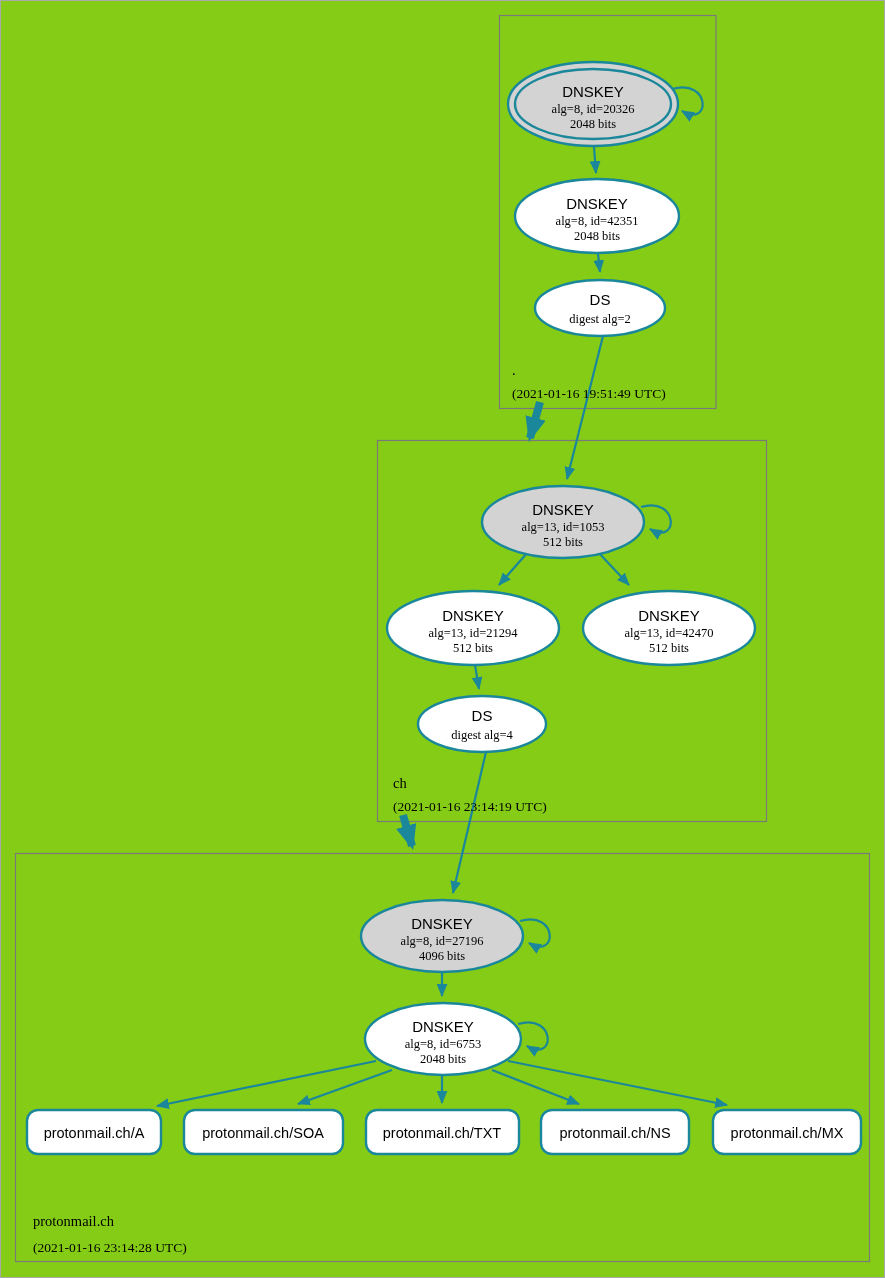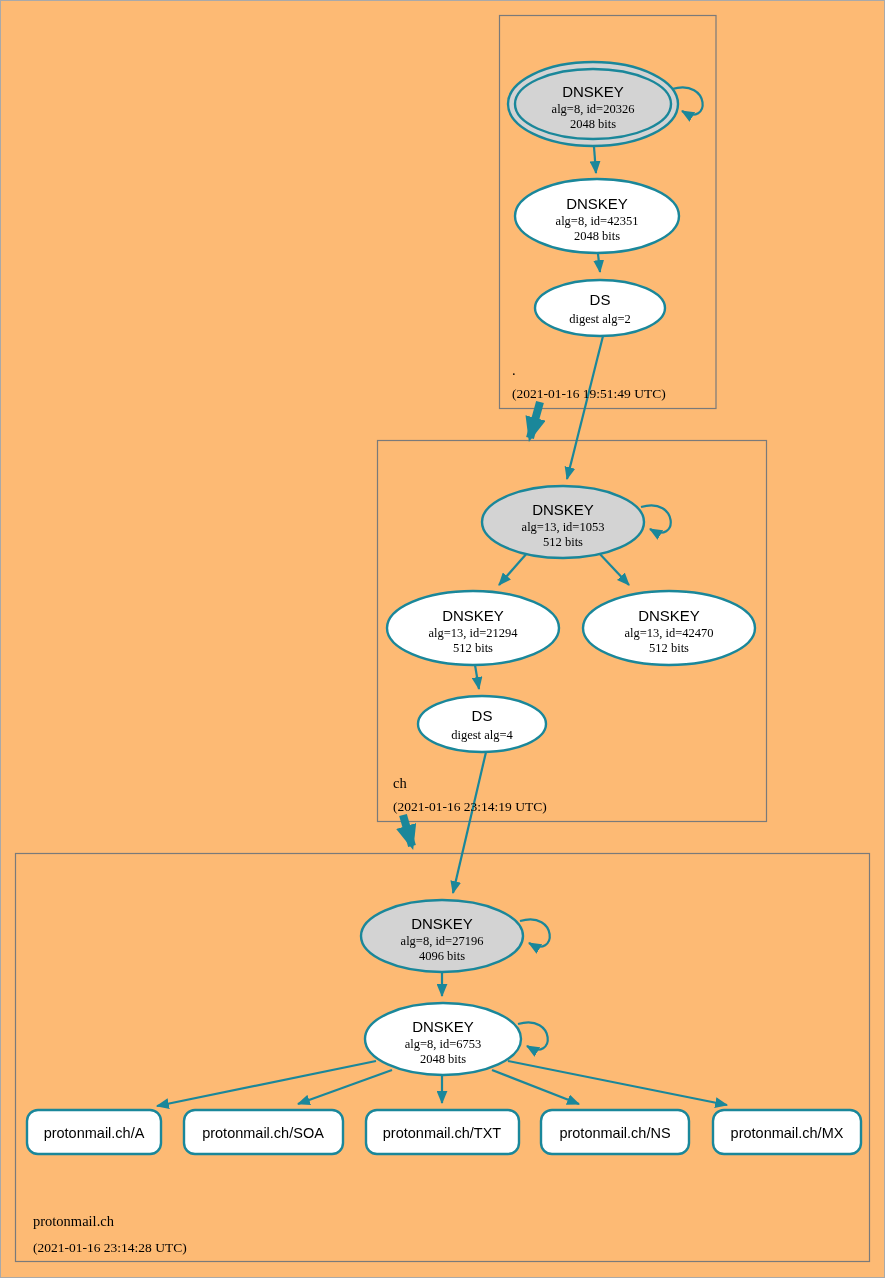--- a/index.html
+++ b/index.html
@@ -1,18 +1,18 @@
 <!DOCTYPE html>
 <html><head>
 <meta charset="utf-8">
 <style>
   html,body { margin:0; padding:0; background:#fff; }
   .canvas {
     position:relative; width:883px; height:1276px;
-    border:1px solid #a9a9a9; background:#fdba74;
+    border:1px solid #a9a9a9; background:#84cc16;
     font-family:"Liberation Sans", sans-serif;
   }
   svg { display:block; }
   .cluster { fill:none; stroke:#7a7a7a; stroke-width:1.2px; }
   .edge { fill:none; stroke:#1a879a; stroke-width:2.2px; }
   .edge-thick { fill:none; stroke:#1a879a; stroke-width:8px; }
   .node-ellipse { stroke:#1a879a; stroke-width:2.4px; }
   .fill-key { fill:#d3d3d3; }
   .fill-plain { fill:#ffffff; }
   .fill-none { fill:none; }

